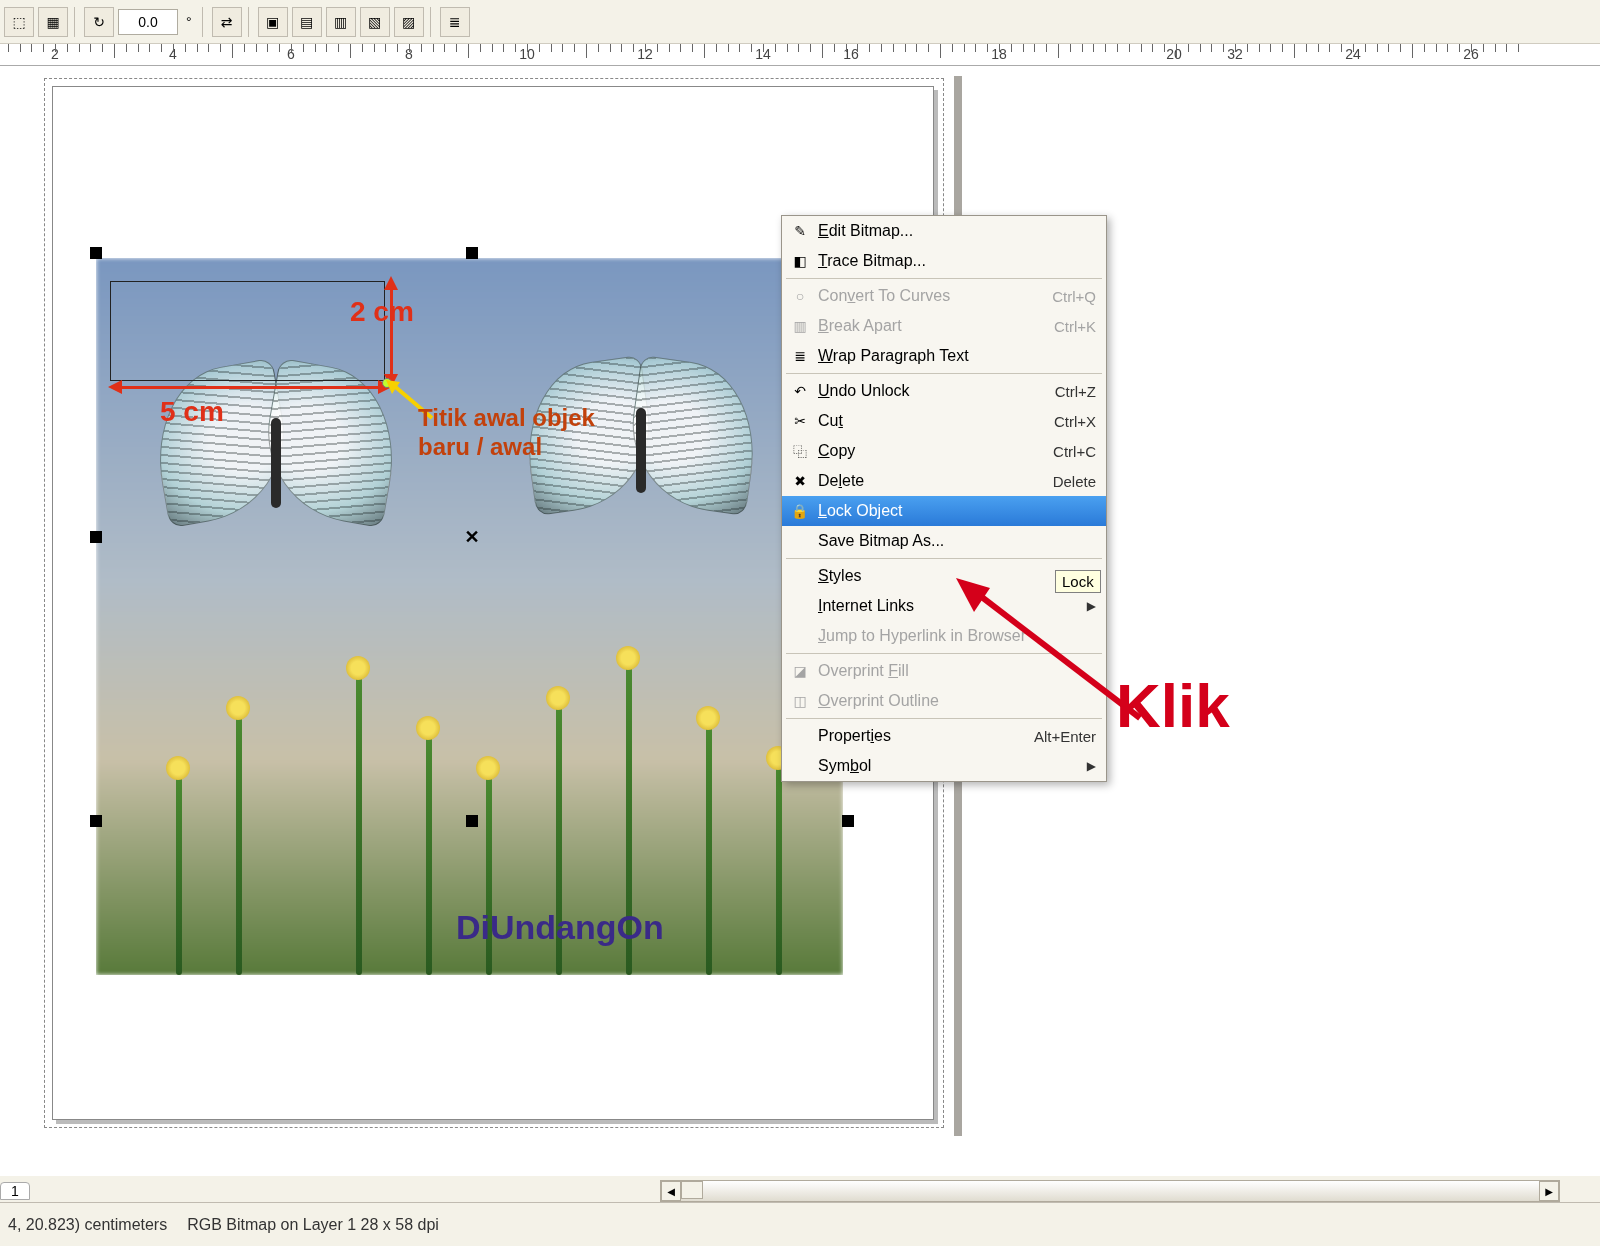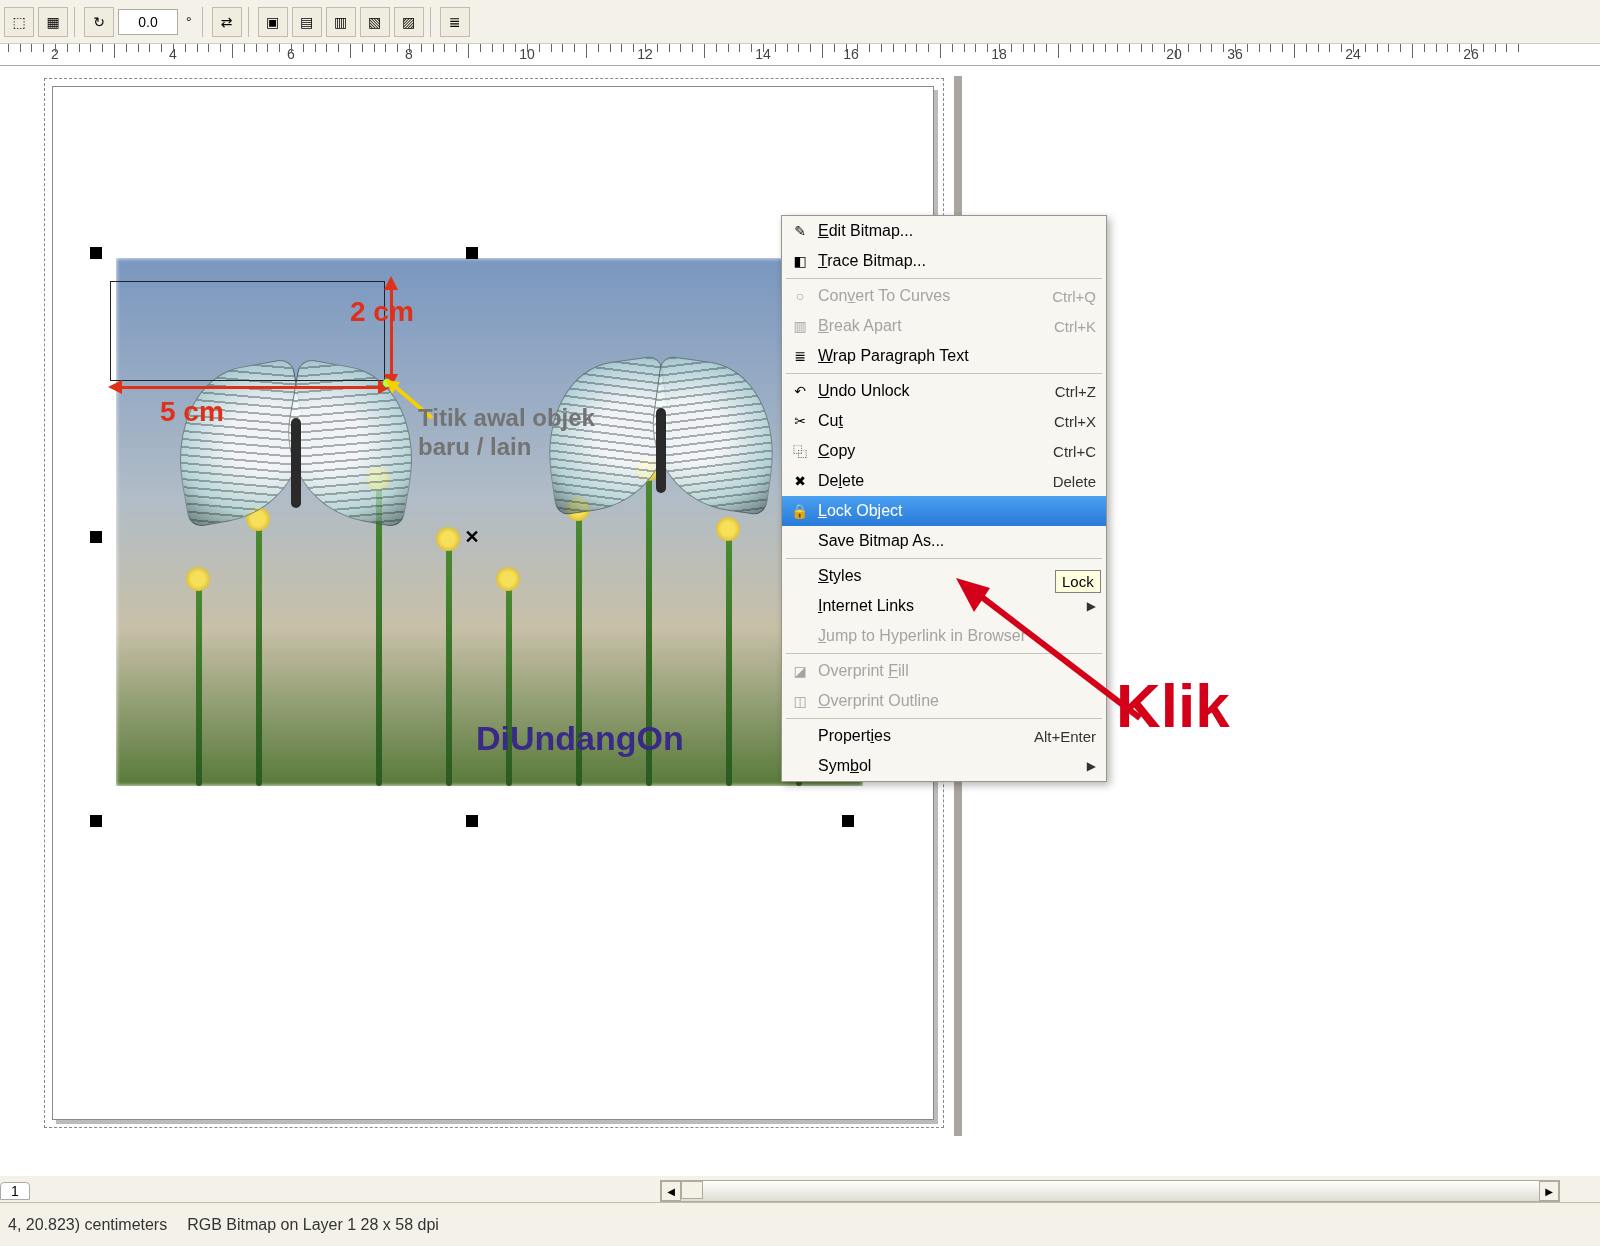--- a/index.html
+++ b/index.html
@@ -10,35 +10,35 @@
 .tb-input { width:60px; height:26px; border:1px solid #b0aca0; background:#fff; font-size:14px; text-align:center; }
 .tb-deg { font-family:Arial; font-size:14px; padding:0 4px; }
 .ruler-h { position:absolute; top:44px; left:0; right:0; height:22px; background:#fff; border-bottom:1px solid #aaa; }
 .ruler-h .tick { position:absolute; top:0; width:1px; height:8px; background:#666; }
 .ruler-h .tick-major { height:14px; }
 .ruler-h .tick-label { position:absolute; top:2px; font-size:14px; color:#444; transform:translateX(-50%); }
 .canvas-area { position:absolute; top:66px; left:0; right:0; bottom:70px; background:#fff; }
 .page-shadow { position:absolute; top:12px; left:44px; width:900px; height:1050px; border:1.5px dashed #888; }
 .page { position:absolute; top:20px; left:52px; width:882px; height:1034px; background:#fff; box-shadow:4px 4px 0 #bbb; border:1px solid #888; }
 .page-edge-v { position:absolute; top:10px; left:954px; width:8px; height:1060px; background:#a9a6a0; }
-.bitmap { position:absolute; top:192px; left:116px; width:747px; height:528px; overflow:hidden; }
+.bitmap { position:absolute; top:192px; left:96px; width:747px; height:717px; overflow:hidden; }
 .bitmap-sky { position:absolute; inset:0; background:linear-gradient(180deg,#7a97c0 0%, #b0bcc7 45%, #c8c0a8 70%, #587a3a 100%); filter:blur(2px); }
 .flower{ position:absolute; bottom:0; background:linear-gradient(#4a8a30,#2a5a20); width:6px; border-radius:3px; }
 .bud{ position:absolute; width:24px; height:24px; background:radial-gradient(circle,#f6e05a 40%,#c9a020 100%); border-radius:50%; }
 .butterfly{ position:absolute; }
 .bfly-wing{ position:absolute; background:radial-gradient(ellipse at 70% 50%, rgba(255,255,255,0.85) 30%, rgba(190,230,225,0.6) 70%, rgba(70,90,90,0.7) 100%); border-radius:60% 10% 70% 10% / 70% 10% 60% 10%; border:1px solid rgba(40,50,50,0.5); }
 .stripes{ position:absolute; inset:0; background:repeating-linear-gradient(15deg, transparent 0 6px, rgba(30,40,40,0.35) 6px 8px); border-radius:inherit; }
 .bfly-body{ position:absolute; width:10px; background:#2a2a2a; border-radius:5px; }
 .watermark{ position:absolute; bottom:28px; left:360px; font-size:34px; font-weight:bold; color:#3a2a88; }
 .sel-handle{ position:absolute; width:12px; height:12px; background:#000; }
 .cross-center{ position:absolute; font-size:18px; font-weight:bold; color:#000; transform:translate(-50%,-50%); }
 .dim-line{ position:absolute; background:#e03018; }
 .dim-arrow{ position:absolute; width:0; height:0; }
 .dim-label{ position:absolute; color:#e03018; font-size:28px; font-weight:bold; }
-.anno-text{ position:absolute; color:#737373; font-size:24px; font-weight:bold; line-height:1.2; }
+.anno-text{ position:absolute; color:#c2410c; font-size:24px; font-weight:bold; line-height:1.2; }
 .dot{ position:absolute; width:10px; height:10px; background:#bfff30; border:1px solid #777; border-radius:50%; }
 .yellow-arrow { position:absolute; }
 .ctx-menu{ position:absolute; top:215px; left:781px; width:326px; background:#f8f6f0; border:1px solid #9a958a; box-shadow:3px 3px 8px rgba(0,0,0,0.3); font-size:16px; }
 .ctx-item{ display:flex; align-items:center; height:30px; padding:0 10px 0 6px; cursor:default; }
 .ctx-item .ic{ width:24px; height:20px; display:flex; align-items:center; justify-content:center; margin-right:6px; font-size:14px; }
 .ctx-item .lbl{ flex:1; }
 .ctx-item .sc{ color:#333; font-size:15px; }
 .ctx-item .sub{ font-size:12px; color:#333; margin-left:6px; }
 .ctx-item.disabled{ color:#a4a4a4; }
 .ctx-item.disabled .sc{ color:#a4a4a4; }
@@ -181,21 +181,21 @@
     <div class="tick tick-major" style="left: 1058px;"></div>
     <div class="tick" style="left: 1069.8px;"></div>
     <div class="tick" style="left: 1081.6px;"></div>
     <div class="tick" style="left: 1093.4px;"></div>
     <div class="tick" style="left: 1105.2px;"></div>
     <div class="tick" style="left: 1117px;"></div>
     <div class="tick" style="left: 1128.8px;"></div>
     <div class="tick" style="left: 1140.6px;"></div>
     <div class="tick" style="left: 1152.4px;"></div>
     <div class="tick" style="left: 1164.2px;"></div>
-    <div class="tick-label" style="left: 1235px;">36</div>
+    <div class="tick-label" style="left: 1235px;">32</div>
     <div class="tick tick-major" style="left: 1176px;"></div>
     <div class="tick" style="left: 1187.8px;"></div>
     <div class="tick" style="left: 1199.6px;"></div>
     <div class="tick" style="left: 1211.4px;"></div>
     <div class="tick" style="left: 1223.2px;"></div>
     <div class="tick" style="left: 1235px;"></div>
     <div class="tick" style="left: 1246.8px;"></div>
     <div class="tick" style="left: 1258.6px;"></div>
     <div class="tick" style="left: 1270.4px;"></div>
     <div class="tick" style="left: 1282.2px;"></div>
@@ -294,21 +294,21 @@
   <div class="dim-arrow" style="top:308px; left:384px; border-left:7px solid transparent; border-right:7px solid transparent; border-top:14px solid #e03018;"></div>
   <div class="dim-label" style="top:230px; left:350px;">2 cm</div>
 
   <div class="dot" style="top:312px; left:382px;"></div>
 
   <svg class="yellow-arrow" style="top:312px; left:382px; width:60px; height:50px;">
     <line x1="50" y1="40" x2="10" y2="6" stroke="#f7d000" stroke-width="4"></line>
     <polygon points="4,2 18,4 10,16" fill="#f7d000"></polygon>
   </svg>
   <div class="anno-text" style="top:338px; left:418px;">
-    <span>Titik awal objek</span><br><span>baru / lain</span>
+    <span>Titik awal objek</span><br><span>baru / awal</span>
   </div>
 
 </div>
 
 <div class="ctx-menu" id="ctxMenu">
     <div class="ctx-item">
       <span class="ic">✎</span>
       <span class="lbl"><span class="under">E</span>dit Bitmap...</span>
     </div>
     <div class="ctx-item">

